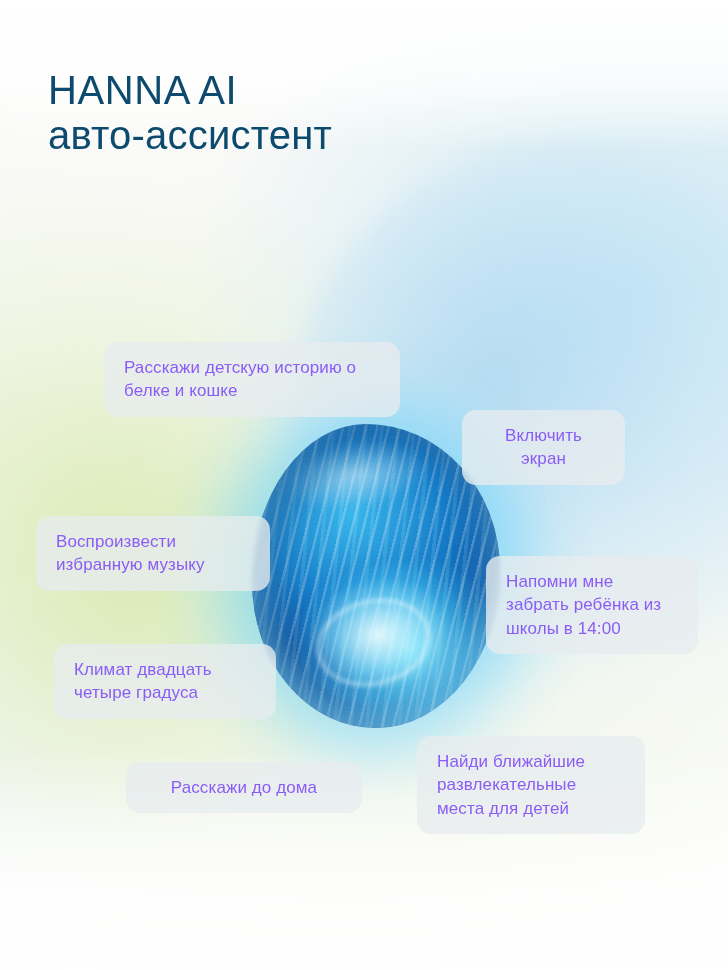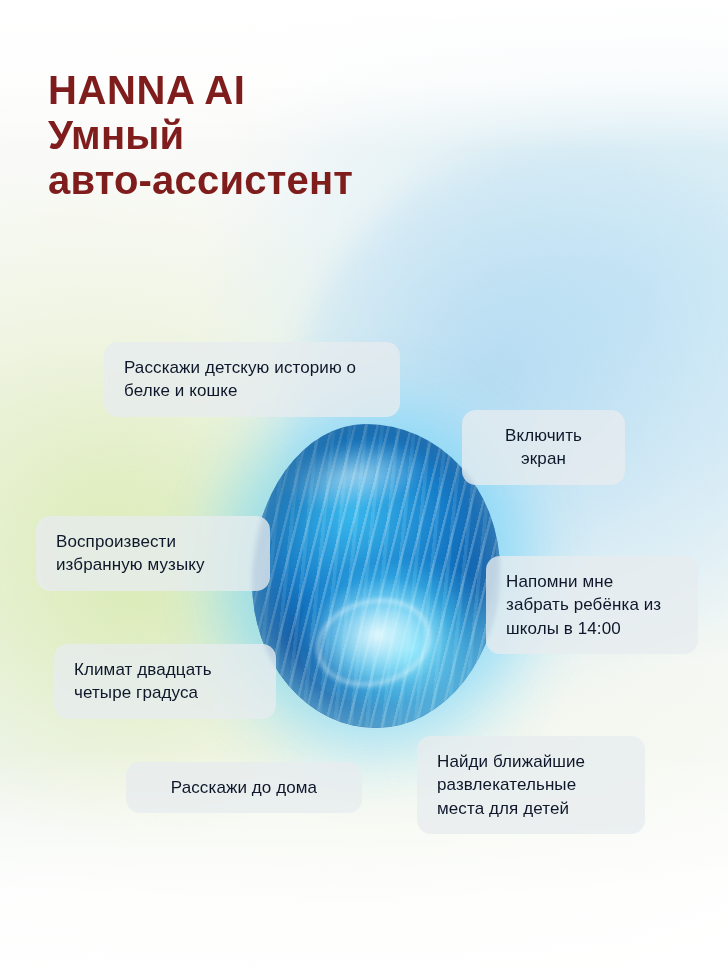--- a/index.html
+++ b/index.html
@@ -72,22 +72,22 @@
   
   .headline {
     position: absolute;
     left: 48px;
     top: 68px;
     z-index: 6;
   }
   .headline-line {
     font-size: 40px;
     line-height: 1.13;
-    font-weight: bold;
-    color: #7f1d1d;
+    font-weight: normal;
+    color: #0c4a6e;
     letter-spacing: 0.2px;
     white-space: nowrap;
   }
   .headline-line.brand {
     letter-spacing: 0.6px;
   }
 
   
   .orb-wrap {
     position: absolute;
@@ -169,21 +169,21 @@
   }
 
   
   .bubble {
     position: absolute;
     z-index: 5;
     box-sizing: border-box;
     padding: 14px 20px;
     border-radius: 14px;
     background: rgba(231, 236, 238, 0.78);
-    color: #0f172a;
+    color: #8b5cf6;
     font-size: 17px;
     line-height: 1.38;
     letter-spacing: 0.1px;
     backdrop-filter: blur(2px);
   }
   .bubble.center { text-align: center; }
 
   #bubble-story    { left: 104px; top: 342px;  width: 296px; }
   #bubble-screen   { left: 462px; top: 410px;  width: 163px; }
   #bubble-music    { left: 36px;  top: 516px;  width: 234px; }
@@ -198,21 +198,20 @@
 <div id="poster">
 
   <div class="bg-base"></div>
   <div class="bg-blue-right"></div>
   <div class="bg-green-left"></div>
   <div class="bg-white-top"></div>
   <div class="bg-white-bottom"></div>
 
   <div class="headline">
     <div class="headline-line brand">HANNA AI</div>
-    <div class="headline-line">Умный</div>
     <div class="headline-line">авто-ассистент</div>
   </div>
 
   <div class="orb-wrap">
     <div class="orb-glow"></div>
     <div class="orb">
       <div class="orb-strands"></div>
       <div class="orb-top-hl"></div>
       <div class="orb-swirl"></div>
       <div class="orb-swirl2"></div>

